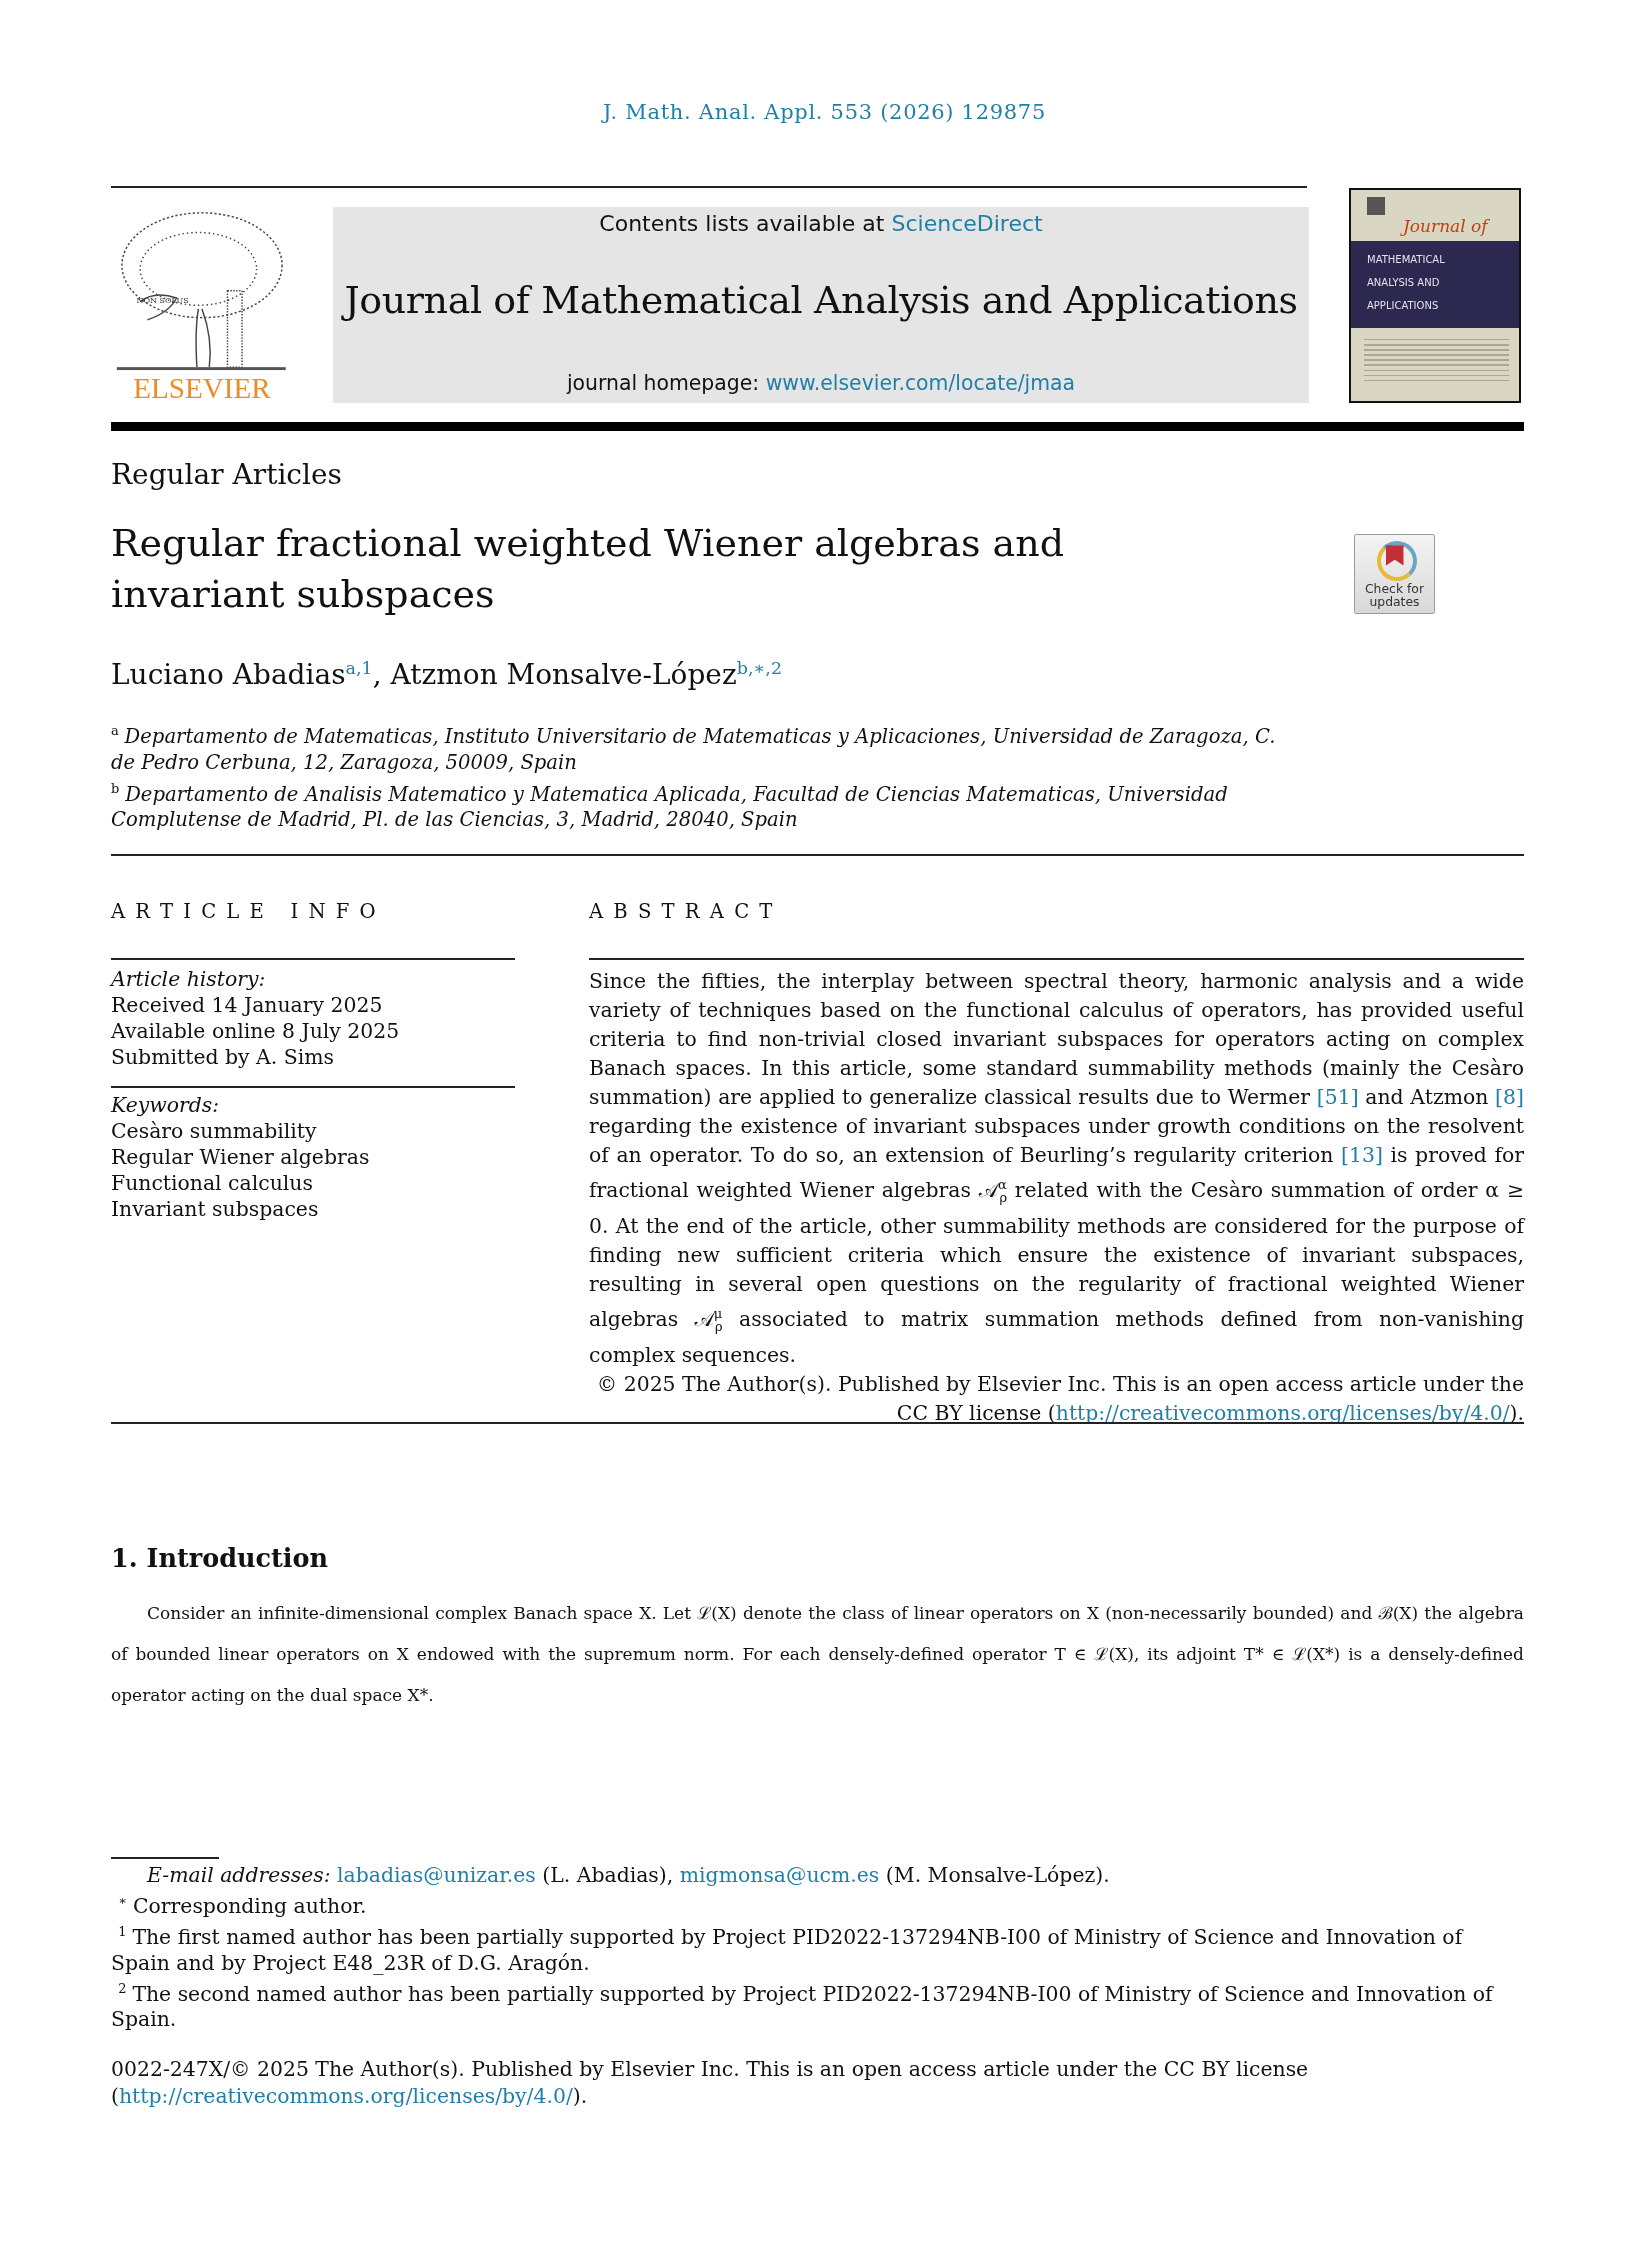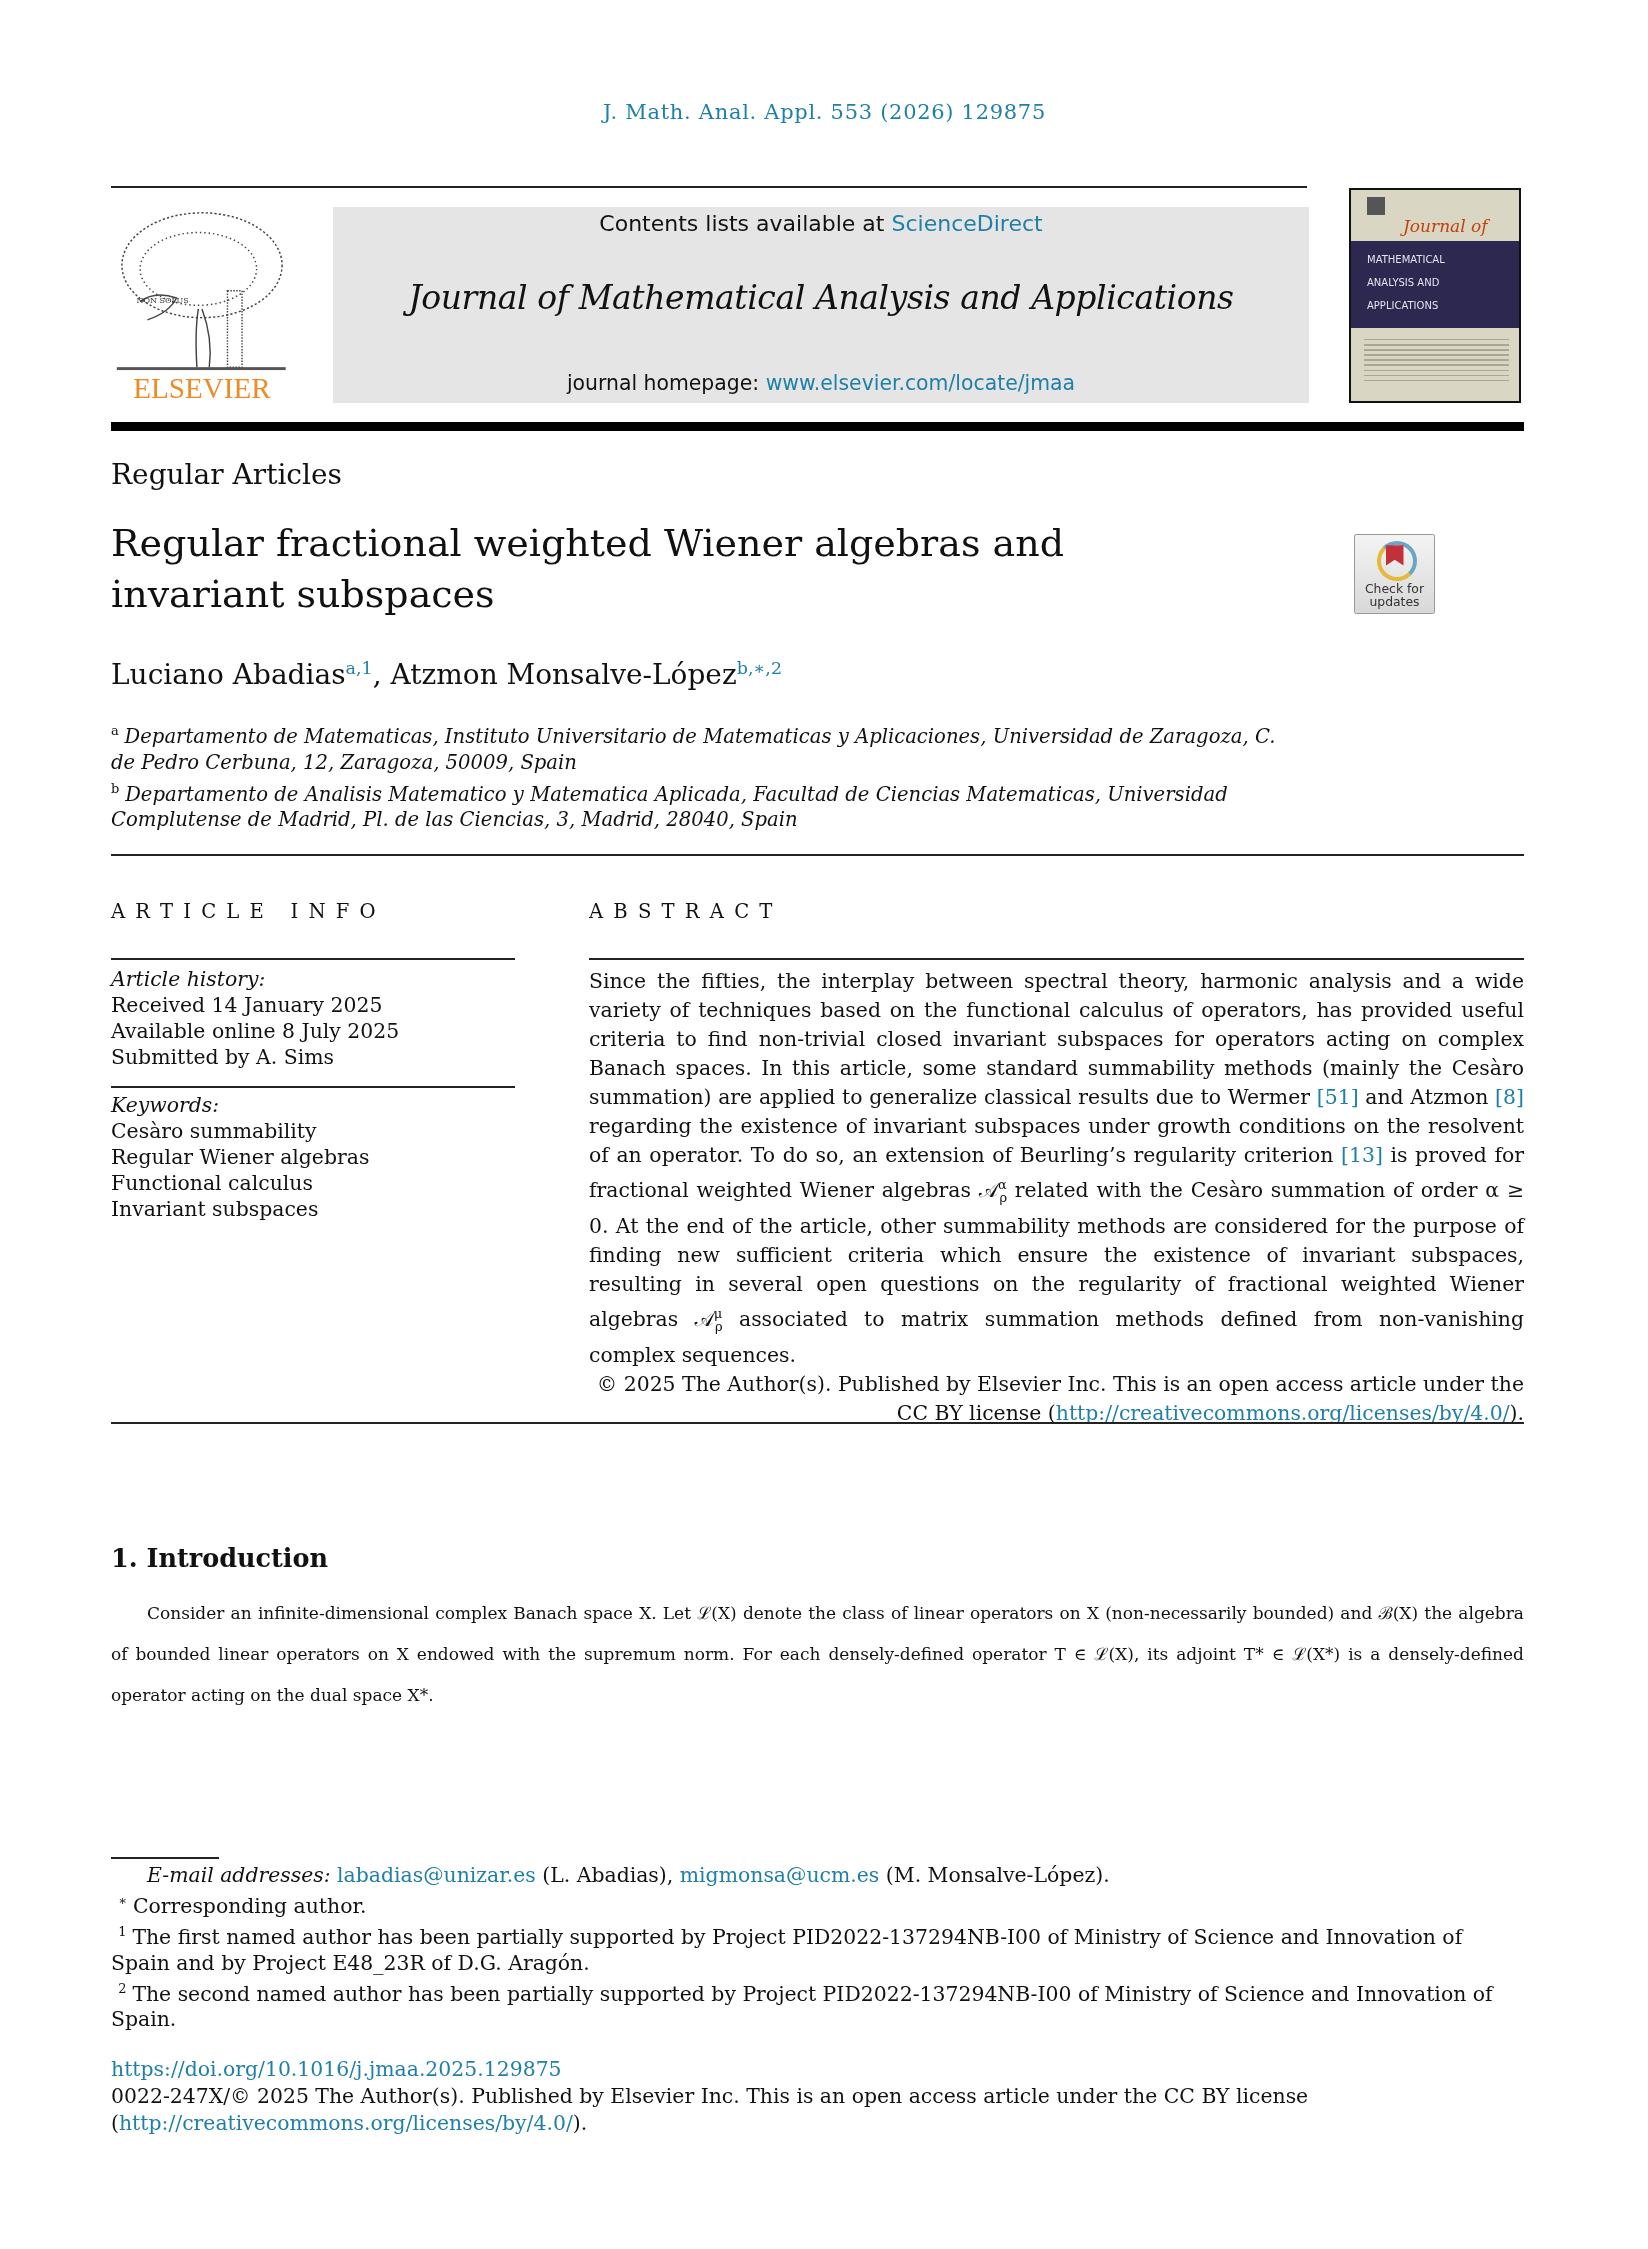--- a/index.html
+++ b/index.html
@@ -7,22 +7,22 @@
        font-family:"DejaVu Serif","Liberation Serif",serif;color:#111;}
   a,.lnk{color:#1f7fa6;text-decoration:none;}
   .abs{position:absolute;}
   .running-head{top:100px;left:0;width:1649px;text-align:center;font-size:21px;color:#1f7fa6;
        font-family:"DejaVu Serif",serif;letter-spacing:0.7px;}
   .rule-top{top:186px;left:111px;width:1196px;height:2.2px;background:#222;}
   .logo{top:207px;left:111px;width:182px;height:198px;}
   .band{top:207px;left:333px;width:976px;height:196px;background:#e5e5e5;}
   .band .contents{position:absolute;top:0;left:0;width:100%;text-align:center;font-size:22px;
        font-family:"DejaVu Sans","Liberation Sans",sans-serif;top:4.4px;}
-  .band .jtitle{position:absolute;top:71px;left:0;width:100%;text-align:center;font-size:33px;
-       font-family:"DejaVu Serif",serif;letter-spacing:-0.4px;font-style:italic;}
+  .band .jtitle{position:absolute;top:71px;left:0;width:100%;text-align:center;font-size:38px;
+       font-family:"DejaVu Serif",serif;letter-spacing:-0.4px;}
   .band .homepage{position:absolute;top:164px;left:0;width:100%;text-align:center;font-size:20.4px;
        font-family:"DejaVu Sans","Liberation Sans",sans-serif;}
   .cover{top:188px;left:1349px;width:172px;height:215px;background:#d9d7c3;border:2.2px solid #111;box-sizing:border-box;}
   .cover .band2{position:absolute;top:51px;left:0;width:100%;height:87px;background:#2d2850;}
   .cover .jof{position:absolute;top:25.5px;left:33px;font-style:italic;font-size:17px;color:#c2410c;margin-left:19px;}
   .cover .ctitle{position:absolute;top:58px;left:16px;color:#e6e3f0;font-size:10px;line-height:23px;
        font-family:"DejaVu Sans",sans-serif;}
   .cover .lines{position:absolute;top:149px;left:13px;width:145px;height:44px;
        background:repeating-linear-gradient(180deg,#8a8874 0 1.5px,transparent 1.5px 5.1px);opacity:.6;}
   .cover .elsmini{position:absolute;top:7.3px;left:16px;width:17.5px;height:17.5px;background:#555;}
@@ -167,18 +167,17 @@
 <div class="abs footnotes">
   <div style="padding-left:36px">
     <span class="ital">E-mail addresses:</span> <span class="lnk">labadias@unizar.es</span><span> (L. Abadias), </span><span class="lnk">migmonsa@ucm.es</span><span> (M. Monsalve-López).</span>
   </div>
   <div style="padding-left:7.3px"><sup>∗</sup><span>Corresponding author.</span></div>
   <div style="text-indent:7.3px"><sup>1</sup><span>The first named author has been partially supported by Project PID2022-137294NB-I00 of Ministry of Science and Innovation of Spain and by Project E48_23R of D.G. Aragón.</span></div>
   <div style="text-indent:7.3px"><sup>2</sup><span>The second named author has been partially supported by Project PID2022-137294NB-I00 of Ministry of Science and Innovation of Spain.</span></div>
 </div>
 
 <div class="abs bottom">
-  <div class="lnk">https://doi.org/10.1016/j.jmaa.2025.129875</div>
   <div>
     <span>0022-247X/© 2025 The Author(s). Published by Elsevier Inc. This is an open access article under the CC BY license (</span><span class="lnk">http://creativecommons.org/licenses/by/4.0/</span><span>).</span>
   </div>
 </div>
 
 
 </body></html>

